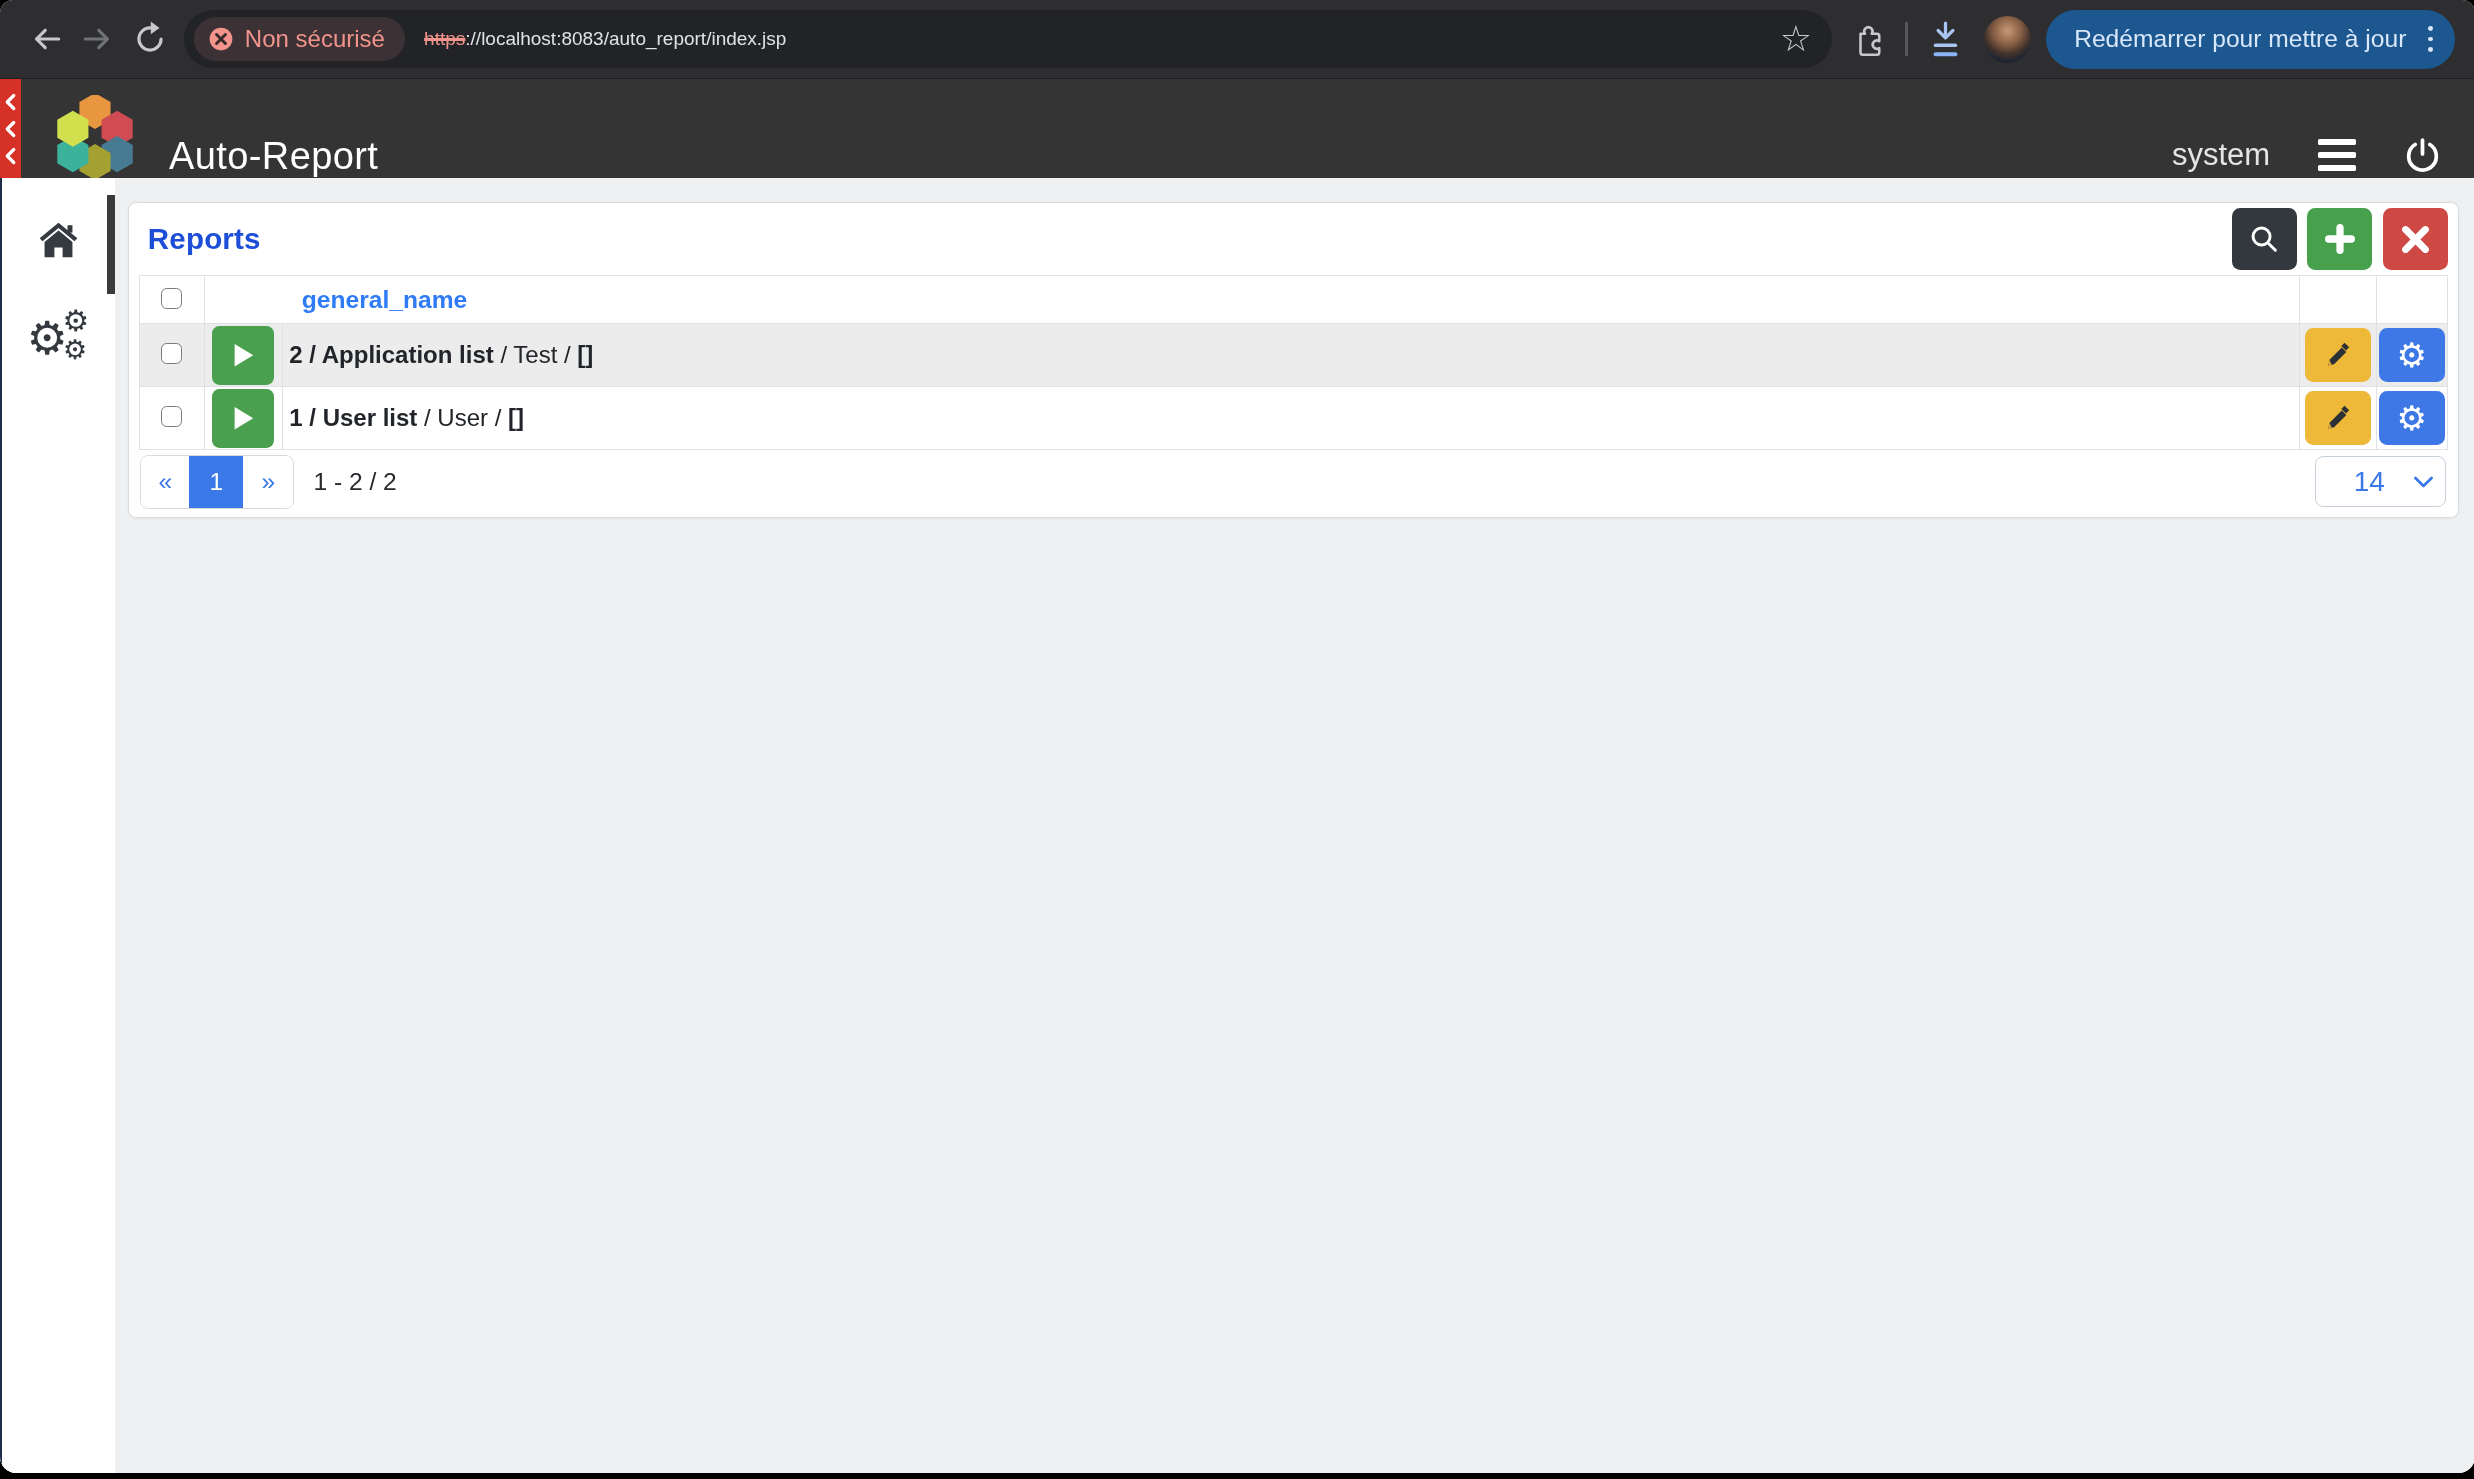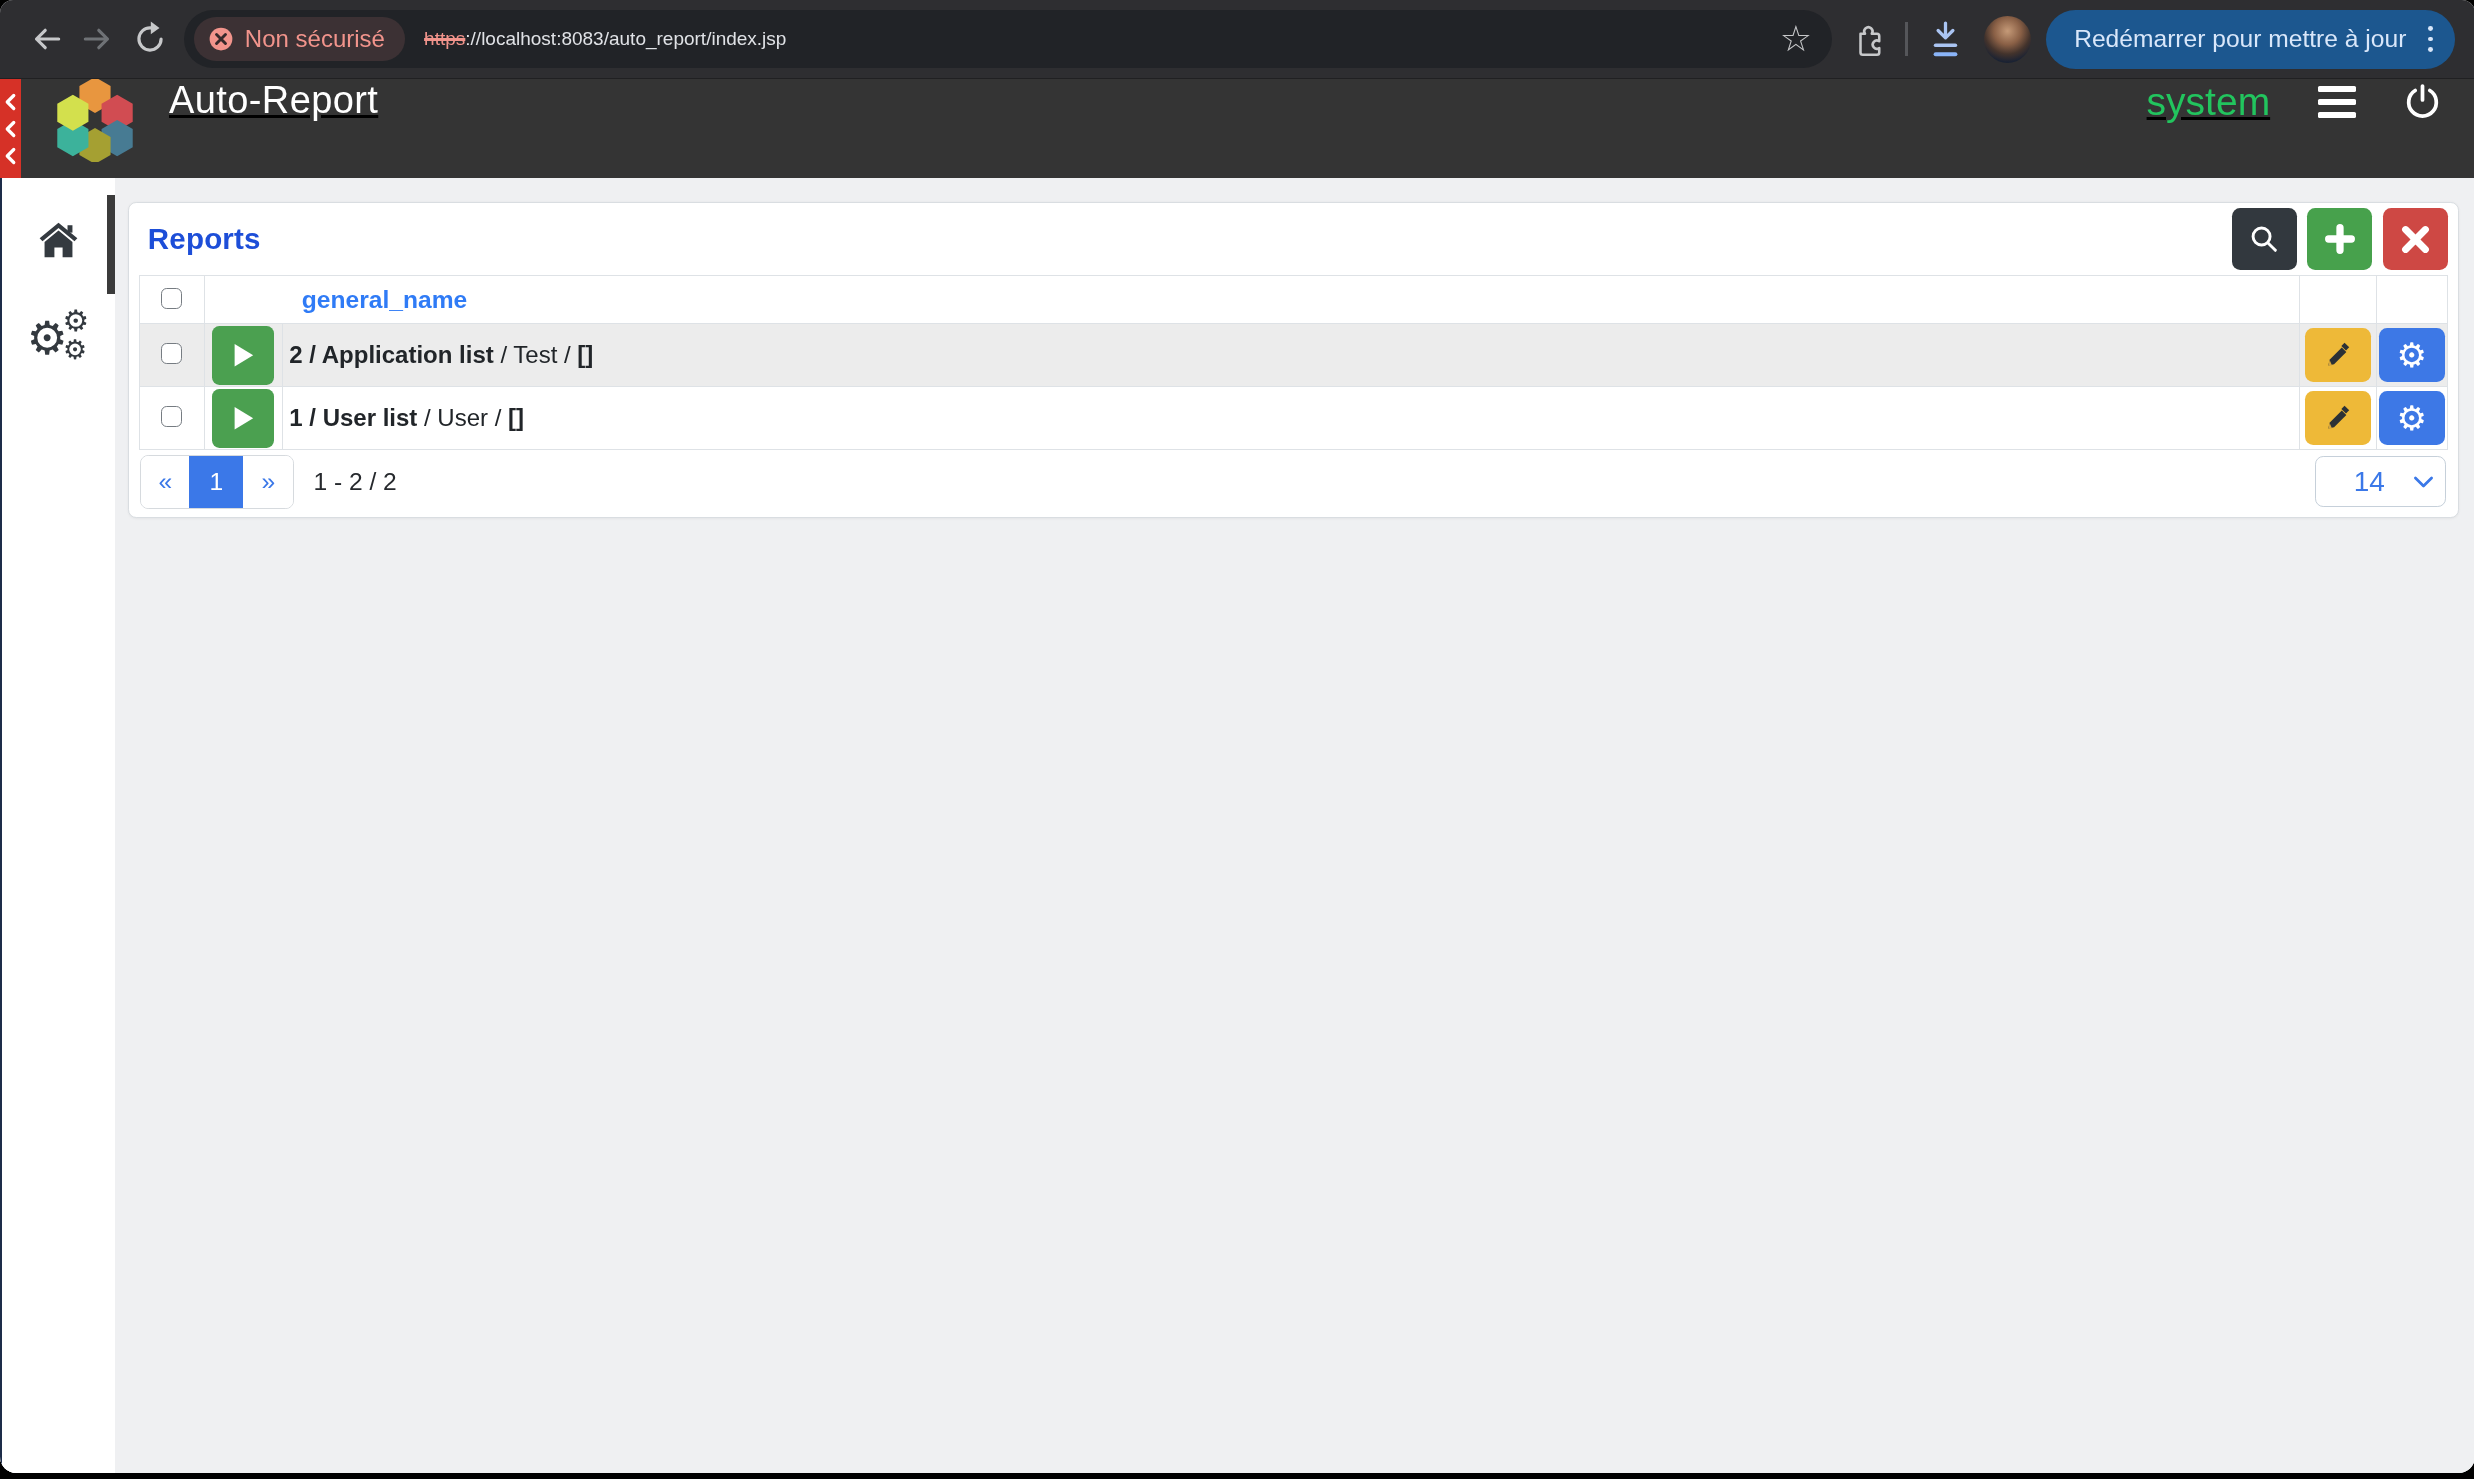--- a/index.html
+++ b/index.html
@@ -23,27 +23,27 @@
   .tb-icon { display:flex; align-items:center; justify-content:center; width:49px; height:49px; flex:0 0 auto; }
   .tb-divider { width:2.5px; height:34px; background:#55565a; margin:0 13px; flex:0 0 auto; }
   .avatar { width:47px; height:47px; border-radius:50%; margin:0 14.7px; flex:0 0 auto;
             background: radial-gradient(circle at 50% 32%, #c59a78 0%, #8a6046 34%, #43332c 58%, #1a2233 78%, #0e131d 100%); }
   .restart-pill { height:59px; border-radius:29.5px; background:#1c578f; color:#d9e7fa; font-size:24.6px;
                   display:flex; align-items:center; gap:18px; padding:0 19.6px 0 28px; flex:0 0 auto; }
   .kebab { display:flex; flex-direction:column; gap:5.7px; padding:3.3px; }
   .kebab i { width:4.9px; height:4.9px; border-radius:50%; background:#d9e7fa; }
 
   
-  .app-header { height:99px; flex:0 0 99px; background:#343434; display:flex; align-items:flex-start; position:relative;text-decoration:underline; }
+  .app-header { height:99px; flex:0 0 99px; background:#343434; display:flex; align-items:flex-end; position:relative; }
   .red-strip { position:absolute; left:0; top:0; width:20.5px; height:99px; background:#d63127;
                display:flex; flex-direction:column; align-items:center; justify-content:center; gap:9px; }
   .app-logo { margin-left:54px; flex:0 0 auto; }
   .app-title { margin-left:33px; font-size:38px; font-weight:500; color:#fff; letter-spacing:0.4px; }
   .hdr-right { margin-left:auto; display:flex; align-items:center; margin-right:29.5px; }
-  .username { color:#22c55e; font-size:39px; }
+  .username { color:#e5e5e5; font-size:31px; }
   .hamburger { margin-left:43px; display:flex; flex-direction:column; gap:7.4px; padding:4.9px; }
   .hamburger i { width:38px; height:5.7px; border-radius:1.6px; background:#fff; }
   .power { margin-left:39px; display:flex; align-items:center; justify-content:center; padding:3.3px; }
 
   
   .main { flex:1; display:flex; min-height:0; background:#eff0f2; }
   .sidebar { width:115px; flex:0 0 115px; background:#fff; border-left:2.5px solid #1d2c49; position:relative;
              display:flex; flex-direction:column; align-items:center; }
   .sb-item { margin-top:36px; display:flex; align-items:center; justify-content:center; width:75px; height:52px; }
   .sb-item.settings { margin-top:43px; }

